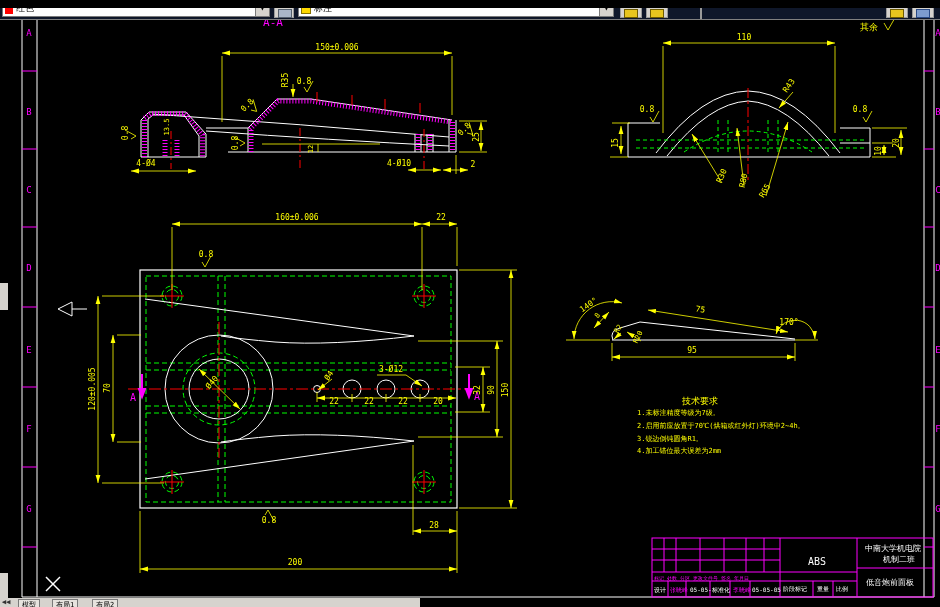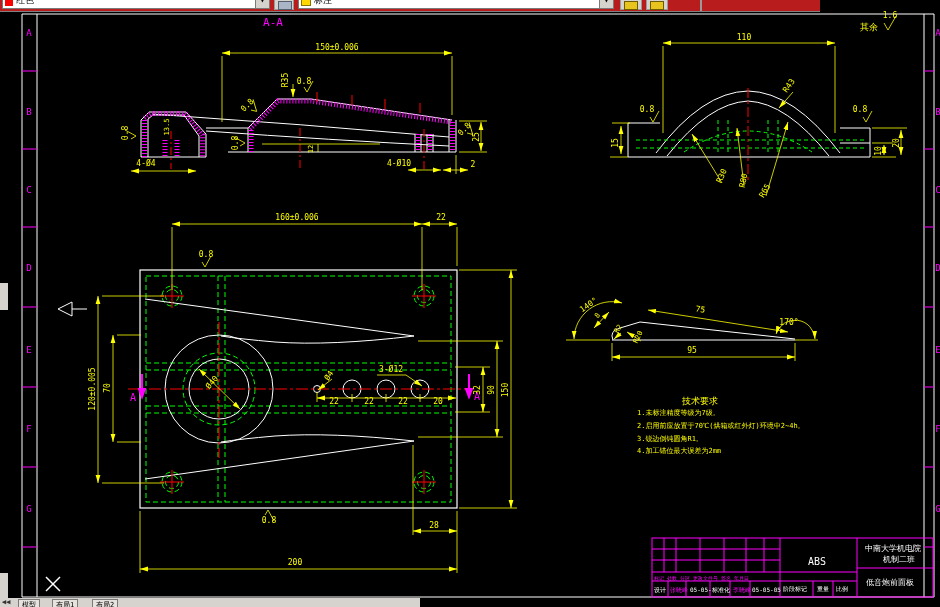--- a/index.html
+++ b/index.html
@@ -1,20 +1,20 @@
 <!DOCTYPE html>
 <html><head>
 <meta charset="utf-8">
 <style>
   html,body{margin:0;padding:0;background:#222;}
   .screen{position:relative;width:940px;height:607px;background:#000;overflow:hidden;
           font-family:"DejaVu Sans Mono","Liberation Mono",monospace;}
   svg{position:absolute;left:0;top:0;}
   
-  .toolbar{position:absolute;left:0;top:0;width:820px;height:11px;background:#b91c1c;
+  .toolbar{position:absolute;left:0;top:8px;width:940px;height:11px;background:#0f172a;
            border-bottom:1px solid #808080;overflow:hidden;z-index:5;}
   .combo{position:absolute;top:-9px;height:18px;background:#fff;border:1px solid #7a7a7a;
          font-size:9px;color:#000;display:flex;align-items:flex-end;padding:1px 2px;box-sizing:border-box;}
   .combo .dd{position:absolute;right:0;top:0;bottom:0;width:13px;background:#d6d3ce;
              border-left:1px solid #7a7a7a;font-size:8px;text-align:center;line-height:18px;}
   .swatch{display:inline-block;width:8px;height:8px;background:#f00;margin:0 3px 1px 0;}
   .bulb{display:inline-block;width:8px;height:8px;background:#ffd800;border:1px solid #8a7400;margin:0 3px 1px 0;}
   .tbtn{position:absolute;top:-9px;height:19px;width:20px;background:#d6d3ce;
         border:1px solid #9a9a9a;box-sizing:border-box;}
   .tbtn .glyph{position:absolute;left:3px;top:9px;width:12px;height:7px;}

